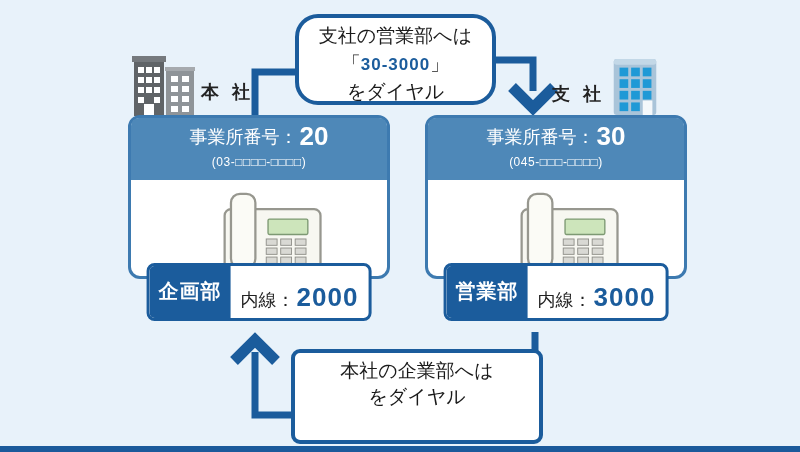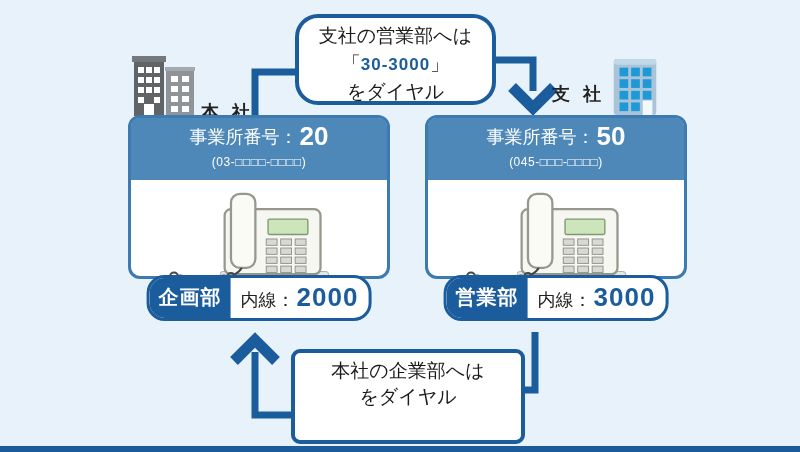--- a/index.html
+++ b/index.html
@@ -12,21 +12,21 @@
   .connectors{position:absolute;left:0;top:0;width:800px;height:452px;pointer-events:none;}
   .conn{fill:none;stroke:var(--dark-blue,#1b5c9c);stroke-width:7;}
   .conn-head{fill:none;stroke:var(--dark-blue,#1b5c9c);stroke-width:11;stroke-linejoin:miter;stroke-linecap:butt;}
 
   .callout{
     position:absolute;background:#fff;box-sizing:border-box;
     border:4px solid var(--dark-blue,#1b5c9c);border-radius:9px;
     text-align:center;padding-top:5px;
   }
   .callout-top{left:295px;top:14px;width:201px;height:91px;border-radius:23px;}
-  .callout-bottom{left:291px;top:349px;width:234px;height:95px;}
+  .callout-bottom{left:291px;top:349px;width:252px;height:95px;}
   .c-line{font-size:19px;line-height:26px;color:#1a1a1a;}
   .c-dial-line{line-height:29px;}
   .c-bracket{font-size:19px;color:#1a1a1a;}
   .c-dial{font-size:17px;font-weight:bold;color:var(--dark-blue,#1b5c9c);letter-spacing:1px;}
 
   .panel{
     position:absolute;top:115px;width:262px;height:164px;box-sizing:border-box;
     background:#fff;border:3px solid var(--panel-border,#3d7ab0);border-radius:12px;
   }
   .panel-left{left:128px;}
@@ -37,35 +37,35 @@
   }
   .ph-line1{font-size:18px;line-height:28px;}
   .ph-num{font-size:26px;font-weight:bold;vertical-align:-2px;margin-left:2px;}
   .ph-line2{font-size:12px;line-height:22px;letter-spacing:0.5px;}
   .panel-body{position:relative;height:146px;}
   .phone{display:block;margin:2px auto 0;}
 
   .badge{
     position:absolute;left:50%;bottom:7px;transform:translateX(-50%);
     display:flex;align-items:stretch;background:#fff;overflow:hidden;
-    border:3px solid var(--dark-blue,#1b5c9c);border-radius:18px;white-space:nowrap;
+    border:3px solid var(--dark-blue,#1b5c9c);border-radius:8px;white-space:nowrap;
   }
   .badge-dept{
     background:var(--dark-blue,#1b5c9c);color:#fff;font-size:20px;font-weight:bold;
     padding:4px 9px 5px;letter-spacing:1px;display:flex;align-items:center;
   }
-  .badge-ext{display:flex;align-items:baseline;padding:4px 10px 5px;gap:2px;}
+  .badge-ext{display:flex;align-items:baseline;padding:16px 10px 5px;gap:2px;}
   .badge-ext-label{font-size:18px;color:#222;}
   .badge-ext-num{font-size:26px;font-weight:bold;color:var(--dark-blue,#1b5c9c);letter-spacing:1px;}
 
   .bldg{position:absolute;}
   .bldg-head{left:132px;top:56px;}
   .bldg-branch{left:607px;top:57px;}
   .bldg-label{position:absolute;font-size:18px;font-weight:600;color:#222;letter-spacing:4px;}
-  .label-head{left:201px;top:80px;margin-top:20px;}
+  .label-head{left:201px;top:80px;}
   .label-branch{left:552px;top:82px;}
 
   .bottom-bar{position:absolute;left:0;right:0;bottom:0;height:6px;background:var(--bottom-bar,#1b5a9b);}
 </style>
 </head>
 <body>
 
 <div class="stage">
 
   <svg width="0" height="0" style="position:absolute" aria-hidden="true">
@@ -201,21 +201,21 @@
         <div class="badge-ext">
           <span class="badge-ext-label">内線：</span>
           <span class="badge-ext-num">2000</span>
         </div>
       </div>
     </div>
   </div>
 
   <div class="panel panel-right">
     <div class="panel-header">
-      <div class="ph-line1"><span>事業所番号：</span><span class="ph-num">50</span></div>
+      <div class="ph-line1"><span>事業所番号：</span><span class="ph-num">30</span></div>
       <div class="ph-line2">(045-□□□-□□□□)</div>
     </div>
     <div class="panel-body">
       <svg class="phone" width="190" height="104" viewBox="0 0 210 115">
           <use href="#phone-shape"></use>
         </svg>
       <div class="badge">
         <div class="badge-dept">営業部</div>
         <div class="badge-ext">
           <span class="badge-ext-label">内線：</span>

